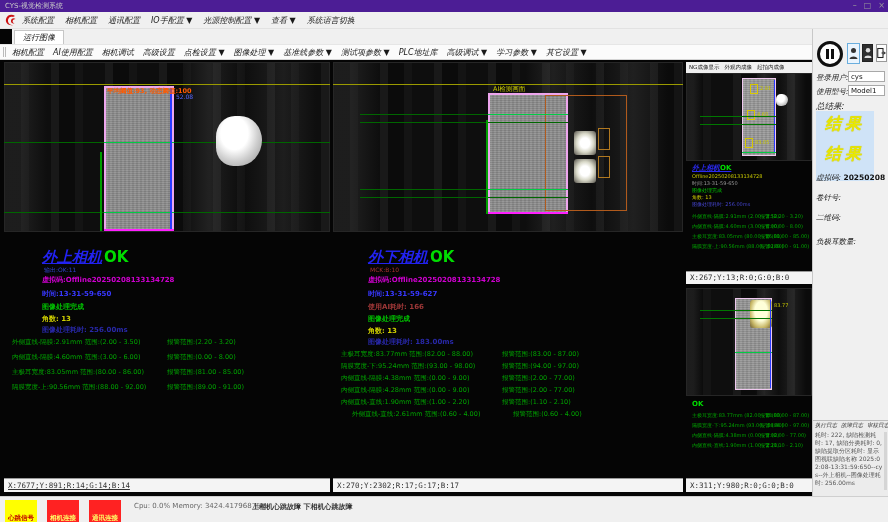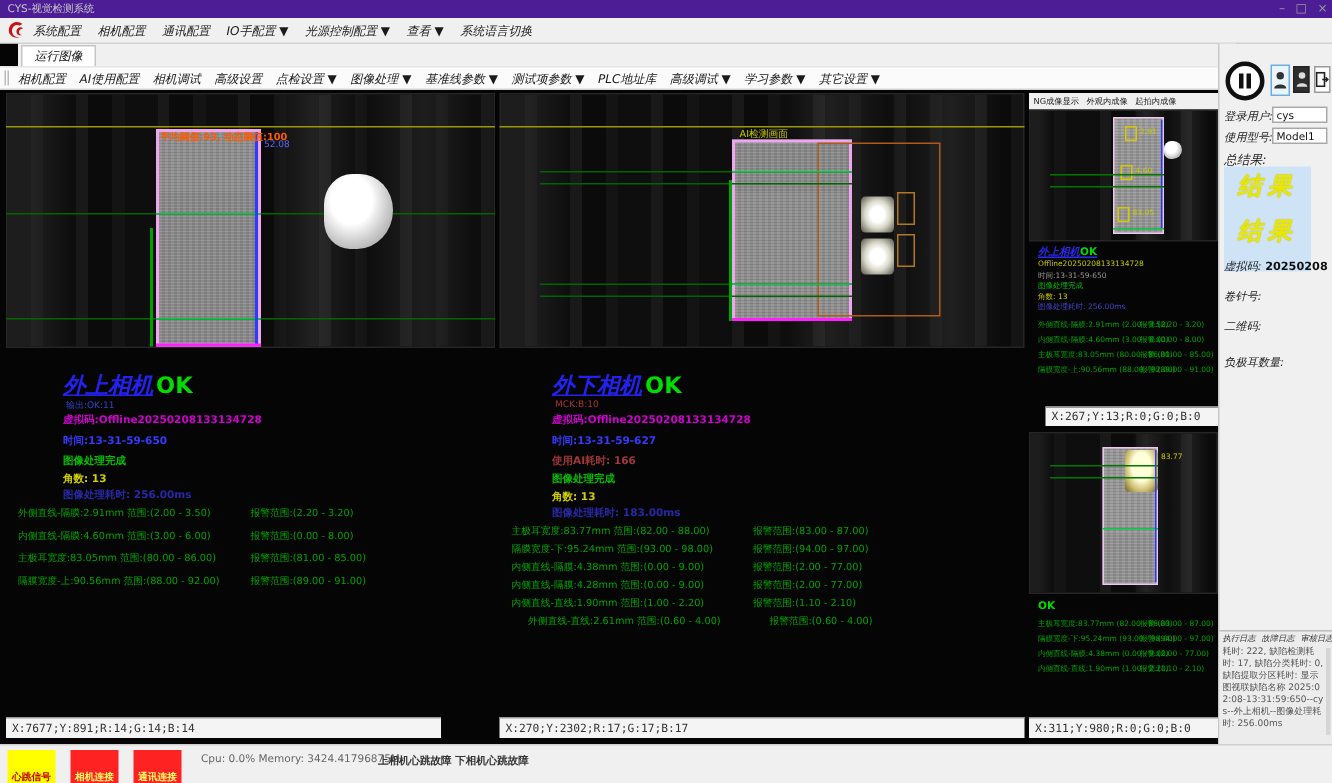--- a/index.html
+++ b/index.html
@@ -198,21 +198,21 @@
     <span class="alarm" style="left:155px;">报警范围:(0.00 - 8.00)</span>
   </div>
   <div class="mrow" style="left:12px; top:368px;">
     <span>主极耳宽度:83.05mm 范围:(80.00 - 86.00)</span>
     <span class="alarm" style="left:155px;">报警范围:(81.00 - 85.00)</span>
   </div>
   <div class="mrow" style="left:12px; top:383px;">
     <span>隔膜宽度-上:90.56mm 范围:(88.00 - 92.00)</span>
     <span class="alarm" style="left:155px;">报警范围:(89.00 - 91.00)</span>
   </div>
-  <div class="coordbar" style="left:4px; top:478px; width:290px;">X:7677;Y:891;R:14;G:14;B:14</div>
+  <div class="coordbar" style="left:4px; top:478px; width:326px;text-decoration:underline;">X:7677;Y:891;R:14;G:14;B:14</div>
 
   <div class="cam" style="left:333px; top:62px; width:350px; height:170px;"></div>
   <div class="hline" style="left:333px; top:84px; width:350px; background:#9a9a00;"></div>
   <span class="ov-yellow" style="left:493px; top:85px;">AI检测画面</span>
   <div class="noise" style="left:488px; top:93px; width:80px; height:121px; border:2px solid #eea6ee;"></div>
   <div class="obox" style="left:545px; top:95px; width:82px; height:116px;"></div>
   <div class="hline" style="left:360px; top:114px; width:208px; background:#006600;"></div>
   <div class="hline" style="left:360px; top:122px; width:208px; background:#006600;"></div>
   <div class="hline" style="left:360px; top:189px; width:208px; background:#006600;"></div>
   <div class="hline" style="left:360px; top:197px; width:208px; background:#006600;"></div>
@@ -298,21 +298,21 @@
     <span class="alarm">报警:(0.00 - 8.00)</span>
   </div>
   <div class="mrow-sm" style="left:692px; top:233px;">
     <span>主极耳宽度:83.05mm (80.00 - 86.00)</span>
     <span class="alarm">报警:(81.00 - 85.00)</span>
   </div>
   <div class="mrow-sm" style="left:692px; top:243px;">
     <span>隔膜宽度-上:90.56mm (88.00 - 92.00)</span>
     <span class="alarm">报警:(89.00 - 91.00)</span>
   </div>
-  <div class="coordbar" style="left:686px; top:271px; width:126px; height:13px; line-height:12px;margin-left:11px;">X:267;Y:13;R:0;G:0;B:0</div>
+  <div class="coordbar" style="left:686px; top:271px; width:126px; height:13px; line-height:12px;">X:267;Y:13;R:0;G:0;B:0</div>
 
   <div class="cam" style="left:686px; top:288px; width:126px; height:108px;"></div>
   <div class="noise" style="left:735px; top:298px; width:37px; height:92px; border:1px solid #eec8ee; background-color:#969696;"></div>
   <div class="glare" style="left:750px; top:300px; width:22px; height:28px; background:radial-gradient(ellipse at 50% 40%, #ffffd8 0 40%, #c8b868 70%, #6a5a30 100%);"></div>
   <span class="ov-tiny-y" style="left:774px; top:302px;">83.77</span>
   <div class="hline" style="left:700px; top:310px; width:72px; background:#007700;"></div>
   <div class="hline" style="left:700px; top:318px; width:72px; background:#007700;"></div>
   <div class="hline" style="left:735px; top:352px; width:37px; background:#00cc44;"></div>
   <div class="vline" style="left:770px; top:300px; height:88px; width:1px; background:#2a3cff;"></div>
 

